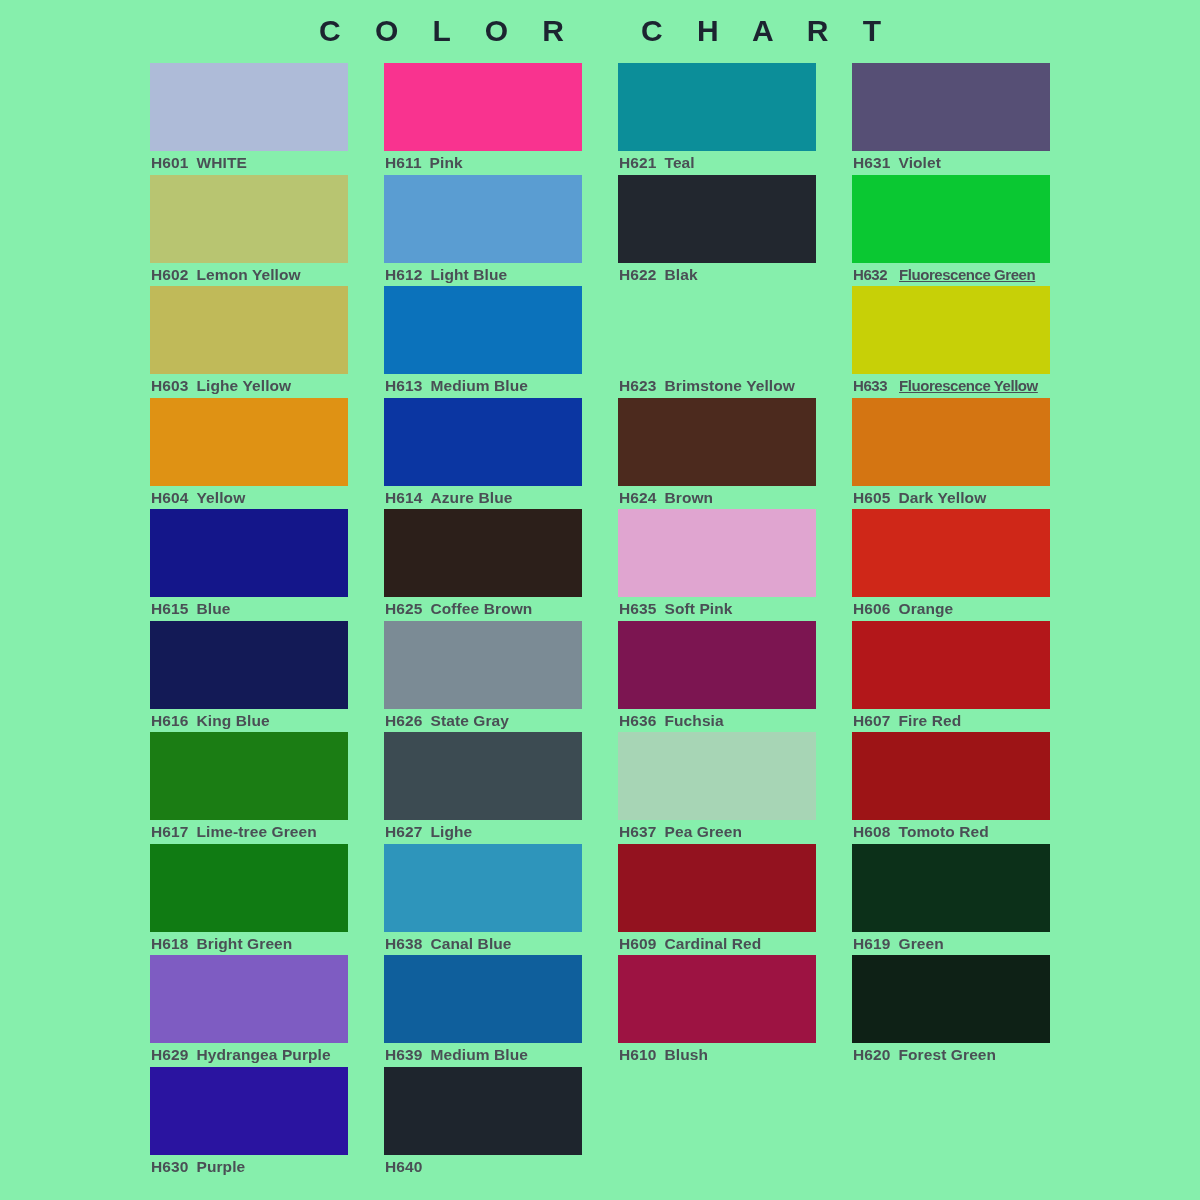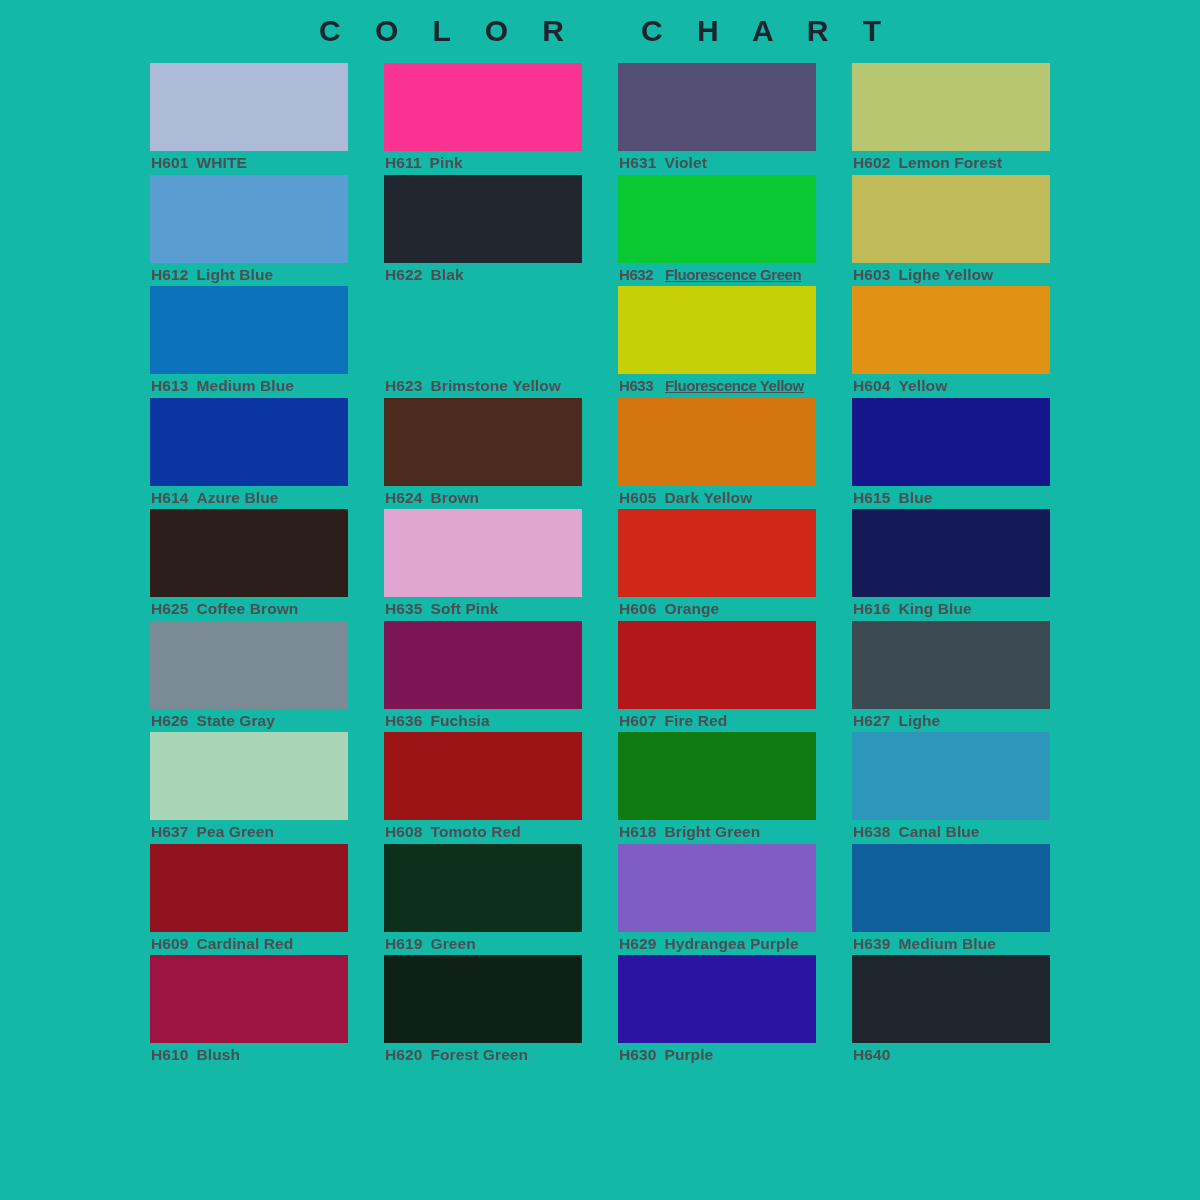--- a/index.html
+++ b/index.html
@@ -11,21 +11,21 @@
     height: 1200px;
     background: #ffffff;
     font-family: "Liberation Sans", "DejaVu Sans", sans-serif;
     overflow: hidden;
   }
 
   #chart-page {
     position: relative;
     width: 1200px;
     height: 1200px;
-    background: #14b8a6;
+    background: #86efac;
   }
 
   
   #chart-title {
     position: absolute;
     top: 12px;
     left: 0;
     width: 1200px;
     text-align: center;
     font-size: 30px;
@@ -105,26 +105,30 @@
   <div id="swatch-grid">
       <div class="swatch-cell">
         <div class="swatch-chip" style="background: rgb(174, 187, 216);"></div>
         <div class="swatch-caption"><span class="swatch-code">H601</span><span class="swatch-name">WHITE</span></div>
       </div>
       <div class="swatch-cell">
         <div class="swatch-chip" style="background: rgb(249, 51, 143);"></div>
         <div class="swatch-caption"><span class="swatch-code">H611</span><span class="swatch-name">Pink</span></div>
       </div>
       <div class="swatch-cell">
+        <div class="swatch-chip" style="background: rgb(12, 142, 153);"></div>
+        <div class="swatch-caption"><span class="swatch-code">H621</span><span class="swatch-name">Teal</span></div>
+      </div>
+      <div class="swatch-cell">
         <div class="swatch-chip" style="background: rgb(86, 79, 117);"></div>
         <div class="swatch-caption"><span class="swatch-code">H631</span><span class="swatch-name">Violet</span></div>
       </div>
       <div class="swatch-cell">
         <div class="swatch-chip" style="background: rgb(184, 197, 113);"></div>
-        <div class="swatch-caption"><span class="swatch-code">H602</span><span class="swatch-name">Lemon Forest</span></div>
+        <div class="swatch-caption"><span class="swatch-code">H602</span><span class="swatch-name">Lemon Yellow</span></div>
       </div>
       <div class="swatch-cell">
         <div class="swatch-chip" style="background: rgb(90, 157, 210);"></div>
         <div class="swatch-caption"><span class="swatch-code">H612</span><span class="swatch-name">Light Blue</span></div>
       </div>
       <div class="swatch-cell">
         <div class="swatch-chip" style="background: rgb(34, 39, 47);"></div>
         <div class="swatch-caption"><span class="swatch-code">H622</span><span class="swatch-name">Blak</span></div>
       </div>
       <div class="swatch-cell">
@@ -189,20 +193,24 @@
       </div>
       <div class="swatch-cell">
         <div class="swatch-chip" style="background: rgb(124, 21, 81);"></div>
         <div class="swatch-caption"><span class="swatch-code">H636</span><span class="swatch-name">Fuchsia</span></div>
       </div>
       <div class="swatch-cell">
         <div class="swatch-chip" style="background: rgb(179, 23, 26);"></div>
         <div class="swatch-caption"><span class="swatch-code">H607</span><span class="swatch-name">Fire Red</span></div>
       </div>
       <div class="swatch-cell">
+        <div class="swatch-chip" style="background: rgb(27, 125, 20);"></div>
+        <div class="swatch-caption"><span class="swatch-code">H617</span><span class="swatch-name">Lime-tree Green</span></div>
+      </div>
+      <div class="swatch-cell">
         <div class="swatch-chip" style="background: rgb(60, 75, 82);"></div>
         <div class="swatch-caption"><span class="swatch-code">H627</span><span class="swatch-name">Lighe</span></div>
       </div>
       <div class="swatch-cell">
         <div class="swatch-chip" style="background: rgb(167, 213, 181);"></div>
         <div class="swatch-caption"><span class="swatch-code">H637</span><span class="swatch-name">Pea Green</span></div>
       </div>
       <div class="swatch-cell">
         <div class="swatch-chip" style="background: rgb(157, 20, 22);"></div>
         <div class="swatch-caption"><span class="swatch-code">H608</span><span class="swatch-name">Tomoto Red</span></div>

